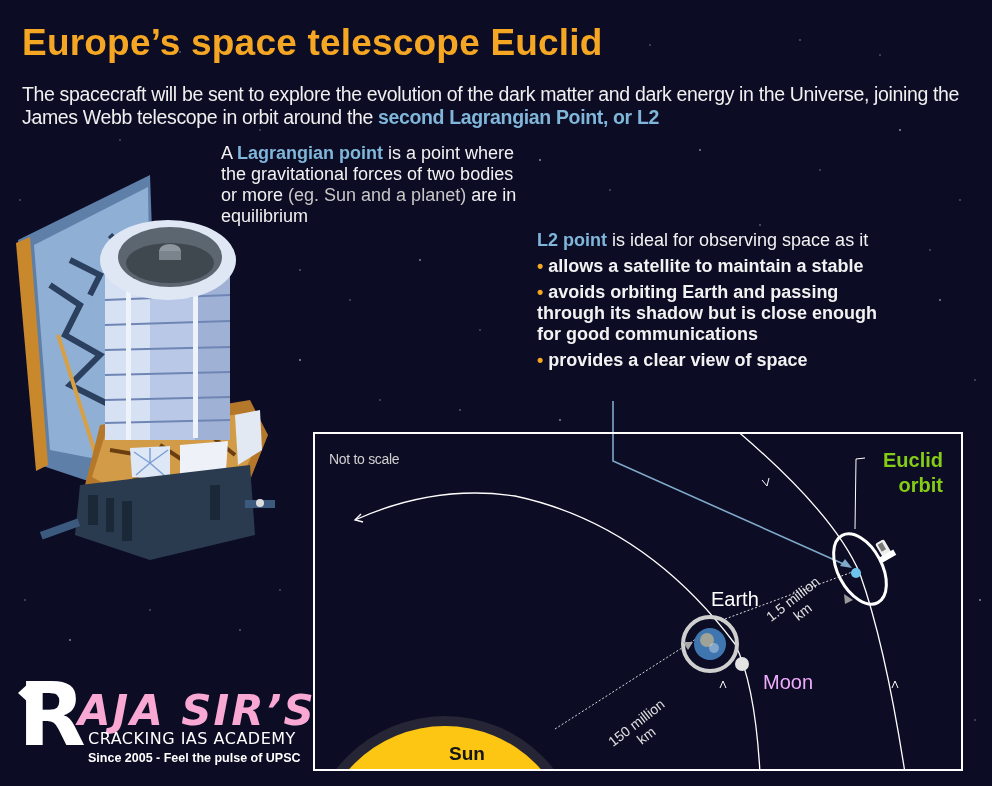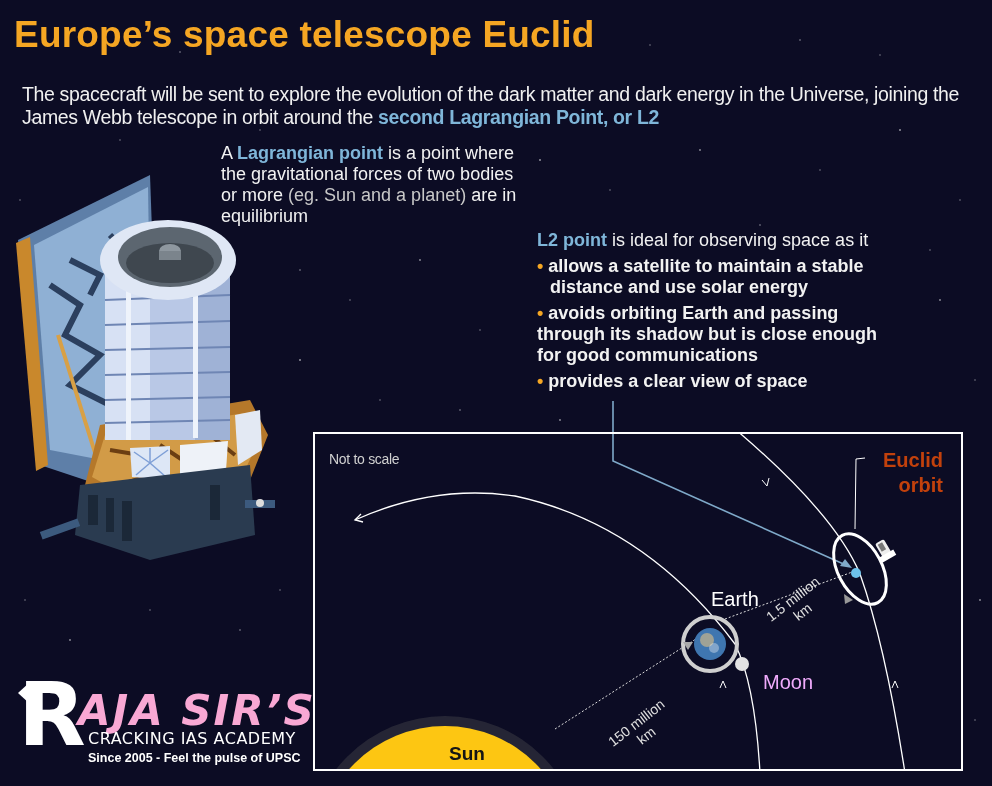--- a/index.html
+++ b/index.html
@@ -4,21 +4,21 @@
 <style>
   html, body { margin: 0; padding: 0; }
   body {
     width: 992px; height: 786px; overflow: hidden; position: relative;
     background: #0c0c24;
     font-family: "Liberation Sans", "DejaVu Sans", sans-serif;
     color: #ffffff;
   }
   .stars { position: absolute; inset: 0; pointer-events: none; }
   .title {
-    position: absolute; left: 6px; top: 6px; margin: 8px;
+    position: absolute; left: 6px; top: 6px; margin: 16px;
     font-size: 37px; font-weight: bold; color: #f5a623; letter-spacing: 0.2px;
     white-space: nowrap;
   }
   .subtitle {
     position: absolute; left: 6px; top: 67px; width: 985px; margin: 16px;
     font-size: 19.5px; line-height: 23px; color: #f0f0f0; letter-spacing: -0.35px;
   }
   .hl { color: #7fb6d9; font-weight: bold; }
   .lag-def {
     position: absolute; left: 221px; top: 143px; width: 300px; margin: 0;
@@ -35,21 +35,21 @@
   .bullet { color: #f5a623; }
   .indent { padding-left: 13px; display: inline-block; }
   .diagram-frame {
     position: absolute; left: 313px; top: 432px; width: 650px; height: 339px;
     border: 2px solid #ffffff; box-sizing: border-box; overflow: hidden;
   }
   .diagram-svg { position: absolute; left: 0; top: 0; }
   .note { position: absolute; left: 14px; top: 17px; font-size: 14px; color: #d0d0d0; letter-spacing: -0.3px; }
   .euclid-label {
     position: absolute; left: 548px; top: 14px; font-size: 20px; font-weight: bold;
-    color: #c2410c; text-align: right; line-height: 25px; width: 80px;
+    color: #84cc16; text-align: right; line-height: 25px; width: 80px;
   }
   .earth-label { position: absolute; left: 396px; top: 154px; font-size: 20px; color: #fff; }
   .moon-label { position: absolute; left: 448px; top: 237px; font-size: 20px; color: #f0abfc; }
   .sun-label { position: absolute; left: 134px; top: 302px; font-size: 19px; font-weight: bold; color: #151515; margin-top: 7px; }
   .dist1 {
     position: absolute; left: 448px; top: 178px; font-size: 14px; color: #e0e0e0;
     transform: rotate(-38deg); transform-origin: left top; text-align: center; line-height: 16px;
   }
   .dist2 {
     position: absolute; left: 290px; top: 303px; font-size: 14px; color: #e0e0e0;
@@ -172,21 +172,21 @@
   <ellipse cx="160" cy="98" rx="44" ry="20" fill="#3f474f"></ellipse>
   <ellipse cx="160" cy="86" rx="11" ry="7" fill="#8e979f"></ellipse>
   <rect x="149" y="86" width="22" height="9" fill="#7b848c"></rect>
 </svg>
 
 <p class="lag-def"><span>A </span><span class="hl">Lagrangian point</span><span> is a point where the gravitational forces of two bodies or more </span><span class="dim">(eg. Sun and a planet)</span><span> are in equilibrium</span></p>
 
 <div class="l2-box">
   <p><span class="hl">L2 point</span><span> is ideal for observing space as it</span></p>
   <ul>
-    <li><span class="bullet">•</span> <span>allows a satellite to maintain a stable</span><br><span class="indent">distance and use solar energy</span></li>
+    <li><span class="bullet">•</span> <span>allows a satellite to maintain a stable</span><br></li>
     <li><span class="bullet">•</span> <span>avoids orbiting Earth and passing</span><br><span style="display:inline-block;width:350px;">through its shadow but is close enough for good communications</span></li>
     <li><span class="bullet">•</span> <span>provides a clear view of space</span></li>
   </ul>
 </div>
 
 <svg class="stars" width="992" height="786" xmlns="http://www.w3.org/2000/svg">
   <polyline points="613,401 613,461 848,566" fill="none" stroke="#7fa9c9" stroke-width="1.6"></polyline>
   <polygon points="852,568 840,566 845,559" fill="#7fa9c9"></polygon>
 </svg>
 

